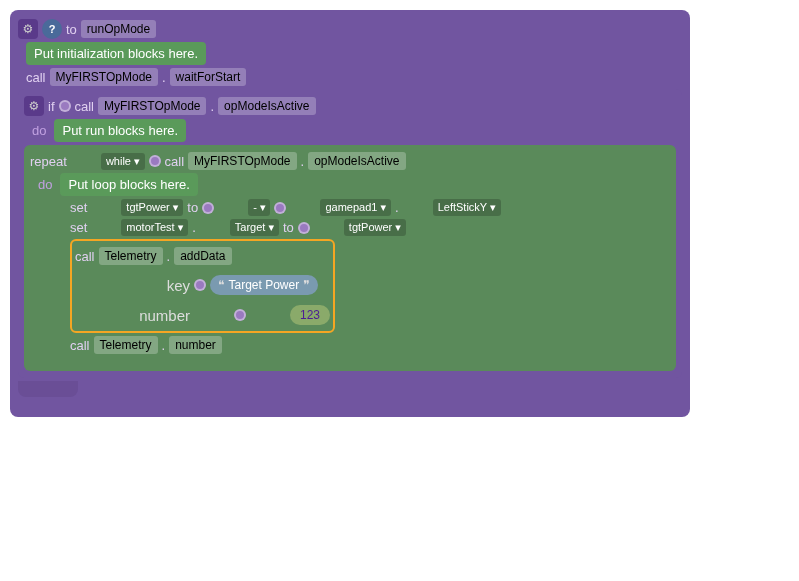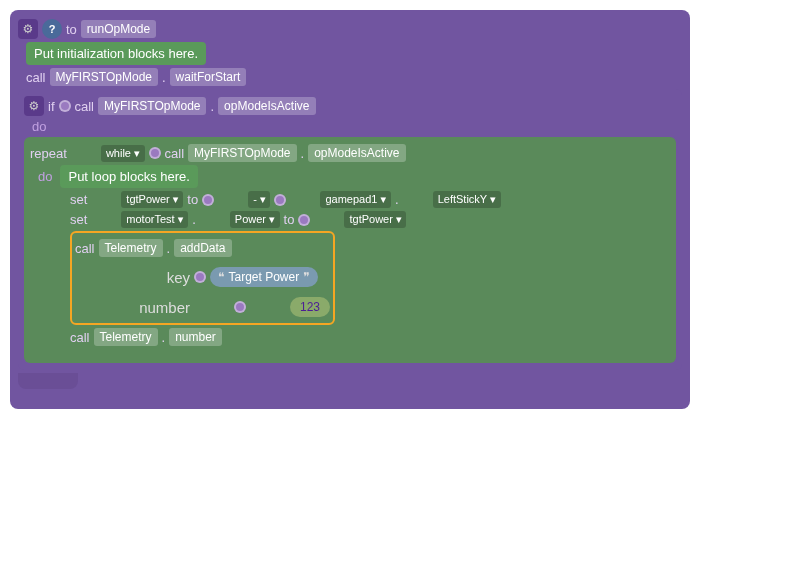--- a/index.html
+++ b/index.html
@@ -26,21 +26,21 @@
       white-space: nowrap;
       font-weight: 500;
       color: #fff;
       position: relative;
     }
 
     .block-label {
       background: rgba(255,255,255,0.25);
       border-radius: 3px;
       padding: 2px 6px;
-      color: #ffffff;
+      color: #000000;
       font-size: 12px;
     }
     .green { background: #5a9a5a; }
 
     
     .row {
       display: flex;
       align-items: center;
       gap: 4px;
       margin: 3px 0;
@@ -226,20 +226,23 @@
         <span class="text-light">if</span>
         <div class="connector-notch"></div>
         <span class="text-light">call</span>
         <span class="block-label">MyFIRSTOpMode</span>
         <span class="text-light">.</span>
         <span class="block-label">opModeIsActive</span>
       </div>
 
       <div class="row row-indent-1">
         <span class="do-label">do</span>
+        <div class="block green">
+          <span>Put run blocks here.</span>
+        </div>
       </div>
 
       <div class="repeat-container row-indent-2">
 
         <div class="row">
           <span class="text-light">repeat</span>
           <span class="dropdown">while</span>
           <div class="connector-notch"></div>
           <span class="text-light">call</span>
           <span class="block-label">MyFIRSTOpMode</span>
@@ -263,21 +266,21 @@
           <div class="connector-notch"></div>
           <span class="dropdown">gamepad1</span>
           <span class="text-light">.</span>
           <span class="dropdown">LeftStickY</span>
         </div>
 
         <div class="row row-indent-2">
           <span class="text-light">set</span>
           <span class="dropdown">motorTest</span>
           <span class="text-light">.</span>
-          <span class="dropdown">Power</span>
+          <span class="dropdown">Target</span>
           <span class="text-light">to</span>
           <div class="connector-notch"></div>
           <span class="dropdown">tgtPower</span>
         </div>
 
         <div class="row row-indent-2">
           <div class="call-telemetry-highlighted">
             <div style="display:flex;flex-direction:column;gap:4px;">
 
               <div class="row">

